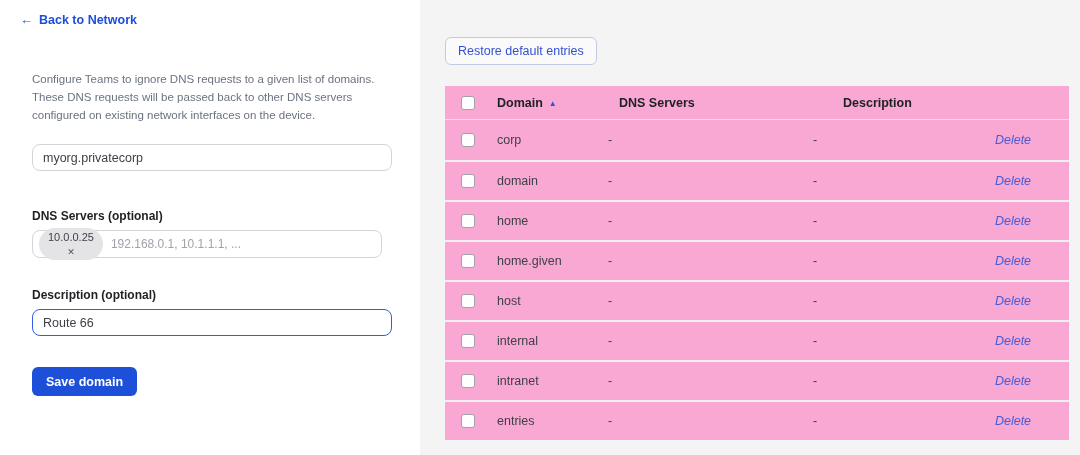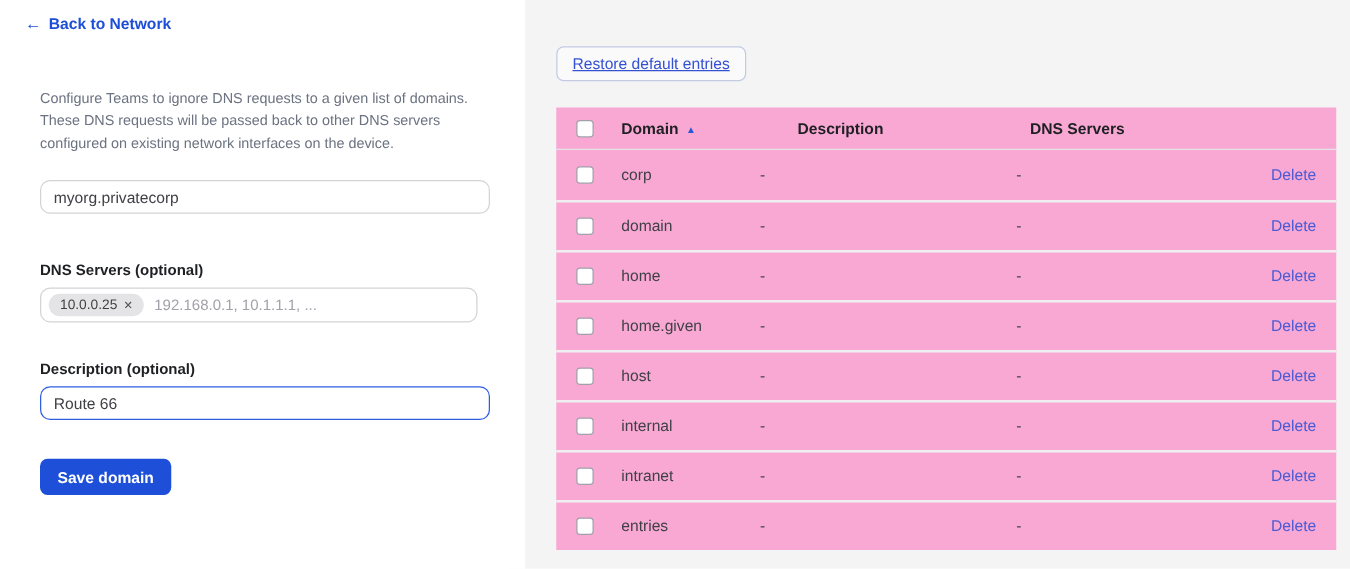--- a/index.html
+++ b/index.html
@@ -83,20 +83,21 @@
   .tag-chip {
     display: inline-flex;
     align-items: center;
     gap: 5px;
     background: #e4e4e7;
     border-radius: 999px;
     padding: 3px 9px;
     font-size: 11px;
     color: #3f3f46;
     white-space: nowrap;
+    flex-direction: column;
   }
   .tag-chip .chip-x {
     font-size: 9px;
     color: #52525b;
     cursor: pointer;
     line-height: 1;
   }
   .tag-input .inline-input {
     border: none;
     outline: none;
@@ -142,21 +143,20 @@
   .restore-btn {
     background: rgba(255,255,255,0.55);
     border: 1px solid #c3cae4;
     border-radius: 6px;
     color: #3451d1;
     font-family: "Liberation Sans", sans-serif;
     font-size: 12.5px;
     height: 28px;
     padding: 0 12px;
     cursor: pointer;
-    text-decoration: underline;
   }
 
   .entries-table {
     margin-top: 21px;
     background: #f9a8d4;
   }
   .thead, .trow {
     display: grid;
     grid-template-columns: 52px 111px 205px 1fr 96px;
     align-items: center;
@@ -187,21 +187,21 @@
     display: block;
   }
   .th-dns  { padding-left: 11px; }
   .th-desc { padding-left: 30px; }
   .sort-icon {
     color: #2857d8;
     font-size: 8px;
     margin-left: 6px;
     vertical-align: 1px;
   }
-  .cell-action { text-align: right; padding-right: 16px; }
+  .cell-action { text-align: center; padding-right: 16px; font-style: italic; }
   .delete-link {
     color: #4a5bd4;
     font-size: 12.5px;
     text-decoration: none;
     cursor: pointer;
   }
 </style>
 </head>
 <body>
 
@@ -245,22 +245,22 @@
   </div>
 
   <div class="entries-table">
     <div class="thead">
       <div class="cell cell-check">
         <input type="checkbox" style="">
       </div>
       <div class="cell th-domain">
         <span>Domain</span><span class="sort-icon">▲</span>
       </div>
+      <div class="cell th-dns">DNS Servers</div>
       <div class="cell th-desc">Description</div>
-      <div class="cell th-dns">DNS Servers</div>
       <div class="cell cell-action"></div>
     </div>
 
     <div id="table-body">
   <div class="trow">
     <div class="cell cell-check">
       <input type="checkbox" style="">
     </div>
     <div class="cell">corp</div>
     <div class="cell">-</div>

